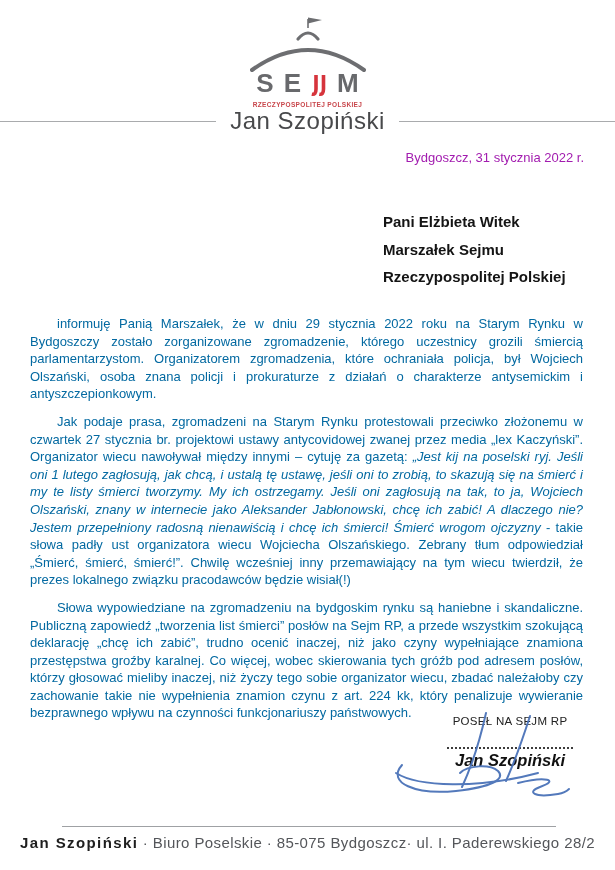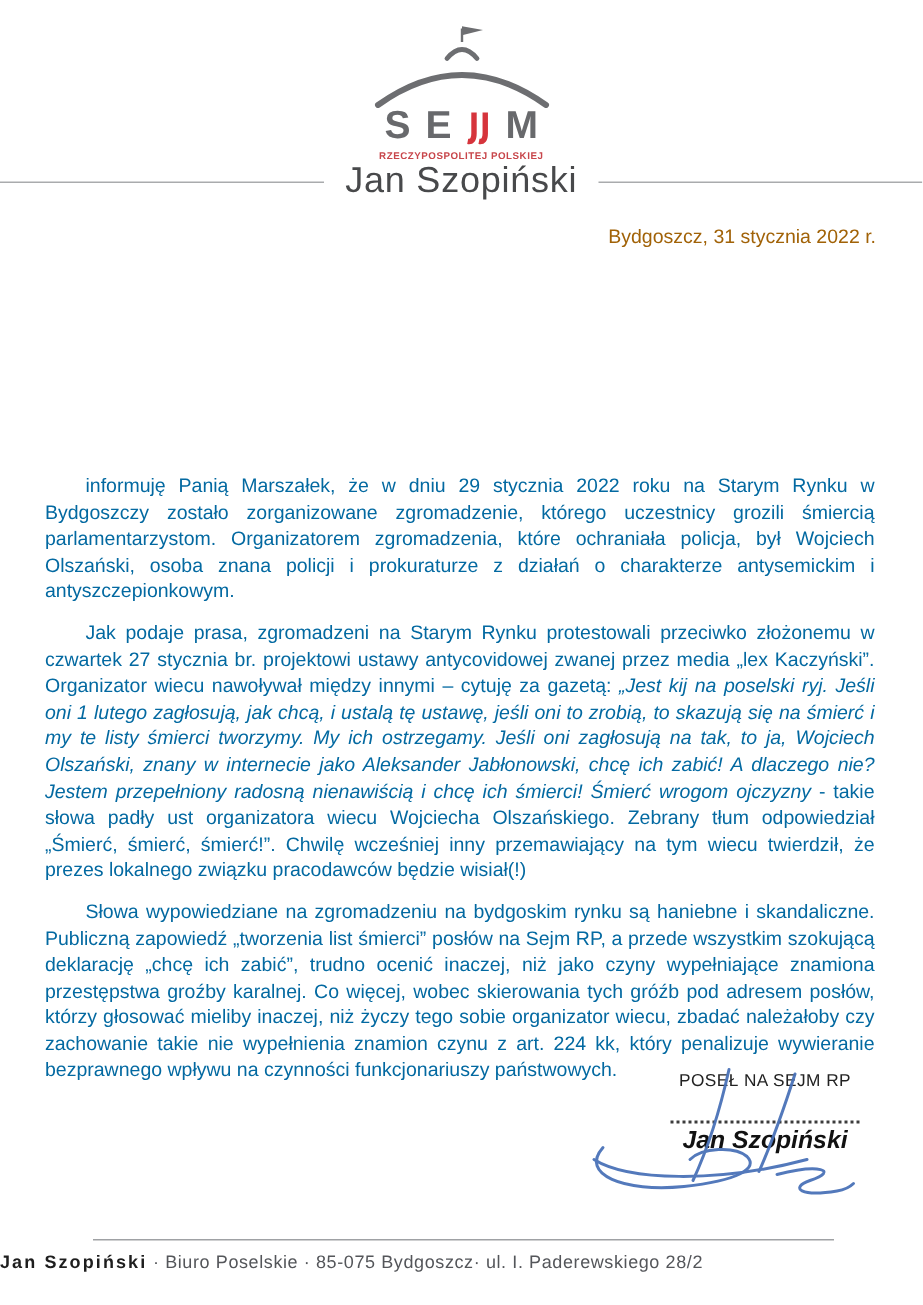--- a/index.html
+++ b/index.html
@@ -12,37 +12,37 @@
   .sejm-word{display:flex;align-items:flex-start;margin-top:-2px;}
   .sejm-word span{font-size:26px;font-weight:bold;color:#68696c;line-height:1;letter-spacing:0;}
   .sejm-word .gap{width:10px;}
   .sejm-j{margin-top:4px;}
   .logo-sub{margin-top:4px;font-size:6.5px;font-weight:bold;letter-spacing:0.35px;color:#c8464b;}
   
   .title-row{position:absolute;top:104px;left:0;right:0;height:34px;display:flex;align-items:center;gap:14px;}
   .title-row .rule{flex:1;height:1px;background:#a9abad;}
   .title-name{font-size:24px;font-weight:normal;color:#48494b;letter-spacing:0.5px;white-space:nowrap;}
   
-  .dateline{position:absolute;top:150px;right:31px;font-size:13px;color:#a16207;}
+  .dateline{position:absolute;top:150px;right:31px;font-size:13px;color:#a21caf;}
   .recipient{position:absolute;top:208px;left:383px;font-size:15px;font-weight:bold;line-height:27.5px;color:#141414;}
   
   .body{position:absolute;top:315px;left:30px;width:553px;font-size:13px;line-height:17.6px;
         text-align:justify;color:#0369a1;}
   .body p{margin:0 0 10px 0;text-indent:27px;}
   .bq{font-weight:normal;font-style:italic;}
   
   .sign{position:absolute;top:715px;left:447px;width:126px;text-align:center;}
   .sign-title{font-size:11.5px;letter-spacing:0.3px;color:#222;}
   .sign-dotted{margin-top:20px;border-top:2px dotted #3c3c3c;height:0;}
   .sign-name{margin-top:2px;font-size:16.5px;font-weight:bold;font-style:italic;color:#111;}
   .sign-ink{position:absolute;top:703px;left:388px;pointer-events:none;}
   
   .footer-rule{position:absolute;top:826px;left:62px;width:494px;height:1px;background:#9fa1a4;}
-  .footer{position:absolute;top:834px;left:0;right:0;text-align:left;white-space:nowrap;
-          font-size:12px;letter-spacing:0.4px;color:#54565a;}
+  .footer{position:absolute;top:834px;left:0;right:0;text-align:center;white-space:nowrap;
+          font-size:15px;letter-spacing:0.4px;color:#54565a;}
   .footer .fname{font-weight:bold;letter-spacing:1.4px;color:#1e1e1e;}
 </style>
 </head>
 <body>
 
 <div class="page">
 
   <div class="logo">
     <svg width="118" height="58" viewBox="0 0 118 58">
       <path d="M59,5 V14" stroke="#6d6e71" stroke-width="1.6" fill="none"></path>
@@ -66,20 +66,25 @@
   </div>
 
   <div class="title-row">
     <div class="rule"></div>
     <div class="title-name">Jan Szopiński</div>
     <div class="rule"></div>
   </div>
 
   <div class="dateline">Bydgoszcz, 31 stycznia 2022 r.</div>
 
+  <div class="recipient">
+    <div>Pani Elżbieta Witek</div>
+    <div>Marszałek Sejmu</div>
+    <div>Rzeczypospolitej Polskiej</div>
+  </div>
 
   <div class="body">
     <p>informuję Panią Marszałek, że w dniu 29 stycznia 2022 roku na Starym Rynku w Bydgoszczy zostało zorganizowane zgromadzenie, którego uczestnicy grozili śmiercią parlamentarzystom. Organizatorem zgromadzenia, które ochraniała policja, był Wojciech Olszański, osoba znana policji i prokuraturze z działań o charakterze antysemickim i antyszczepionkowym.</p>
     <p><span>Jak podaje prasa, zgromadzeni na Starym Rynku protestowali przeciwko złożonemu w czwartek 27 stycznia br. projektowi ustawy antycovidowej zwanej przez media „lex Kaczyński”. Organizator wiecu nawoływał między innymi – cytuję za gazetą: </span><span class="bq">„Jest kij na poselski ryj. Jeśli oni 1 lutego zagłosują, jak chcą, i ustalą tę ustawę, jeśli oni to zrobią, to skazują się na śmierć i my te listy śmierci tworzymy. My ich ostrzegamy. Jeśli oni zagłosują na tak, to ja, Wojciech Olszański, znany w internecie jako Aleksander Jabłonowski, chcę ich zabić! A dlaczego nie? Jestem przepełniony radosną nienawiścią i chcę ich śmierci! Śmierć wrogom ojczyzny</span><span> - takie słowa padły ust organizatora wiecu Wojciecha Olszańskiego. Zebrany tłum odpowiedział „Śmierć, śmierć, śmierć!”. Chwilę wcześniej inny przemawiający na tym wiecu twierdził, że prezes lokalnego związku pracodawców będzie wisiał(!)</span></p>
     <p>Słowa wypowiedziane na zgromadzeniu na bydgoskim rynku są haniebne i skandaliczne. Publiczną zapowiedź „tworzenia list śmierci” posłów na Sejm RP, a przede wszystkim szokującą deklarację „chcę ich zabić”, trudno ocenić inaczej, niż jako czyny wypełniające znamiona przestępstwa groźby karalnej. Co więcej, wobec skierowania tych gróźb pod adresem posłów, którzy głosować mieliby inaczej, niż życzy tego sobie organizator wiecu, zbadać należałoby czy zachowanie takie nie wypełnienia znamion czynu z art. 224 kk, który penalizuje wywieranie bezprawnego wpływu na czynności funkcjonariuszy państwowych.</p>
   </div>
 
   <div class="sign">
     <div class="sign-title">POSEŁ NA SEJM RP</div>
     <div class="sign-dotted"></div>

